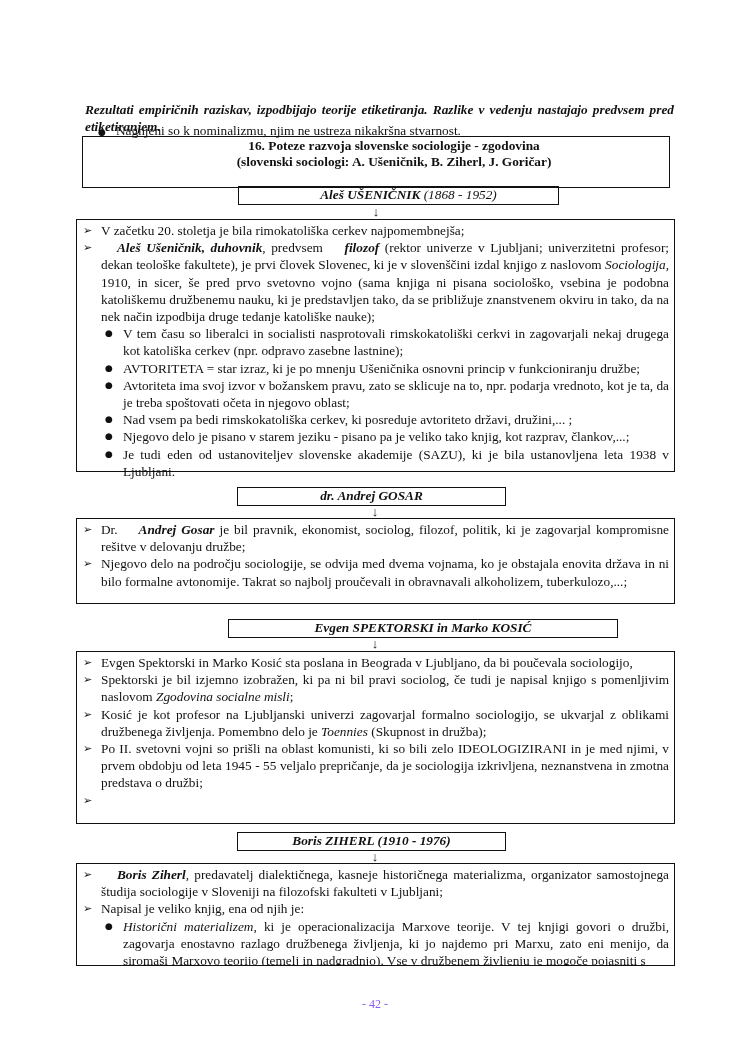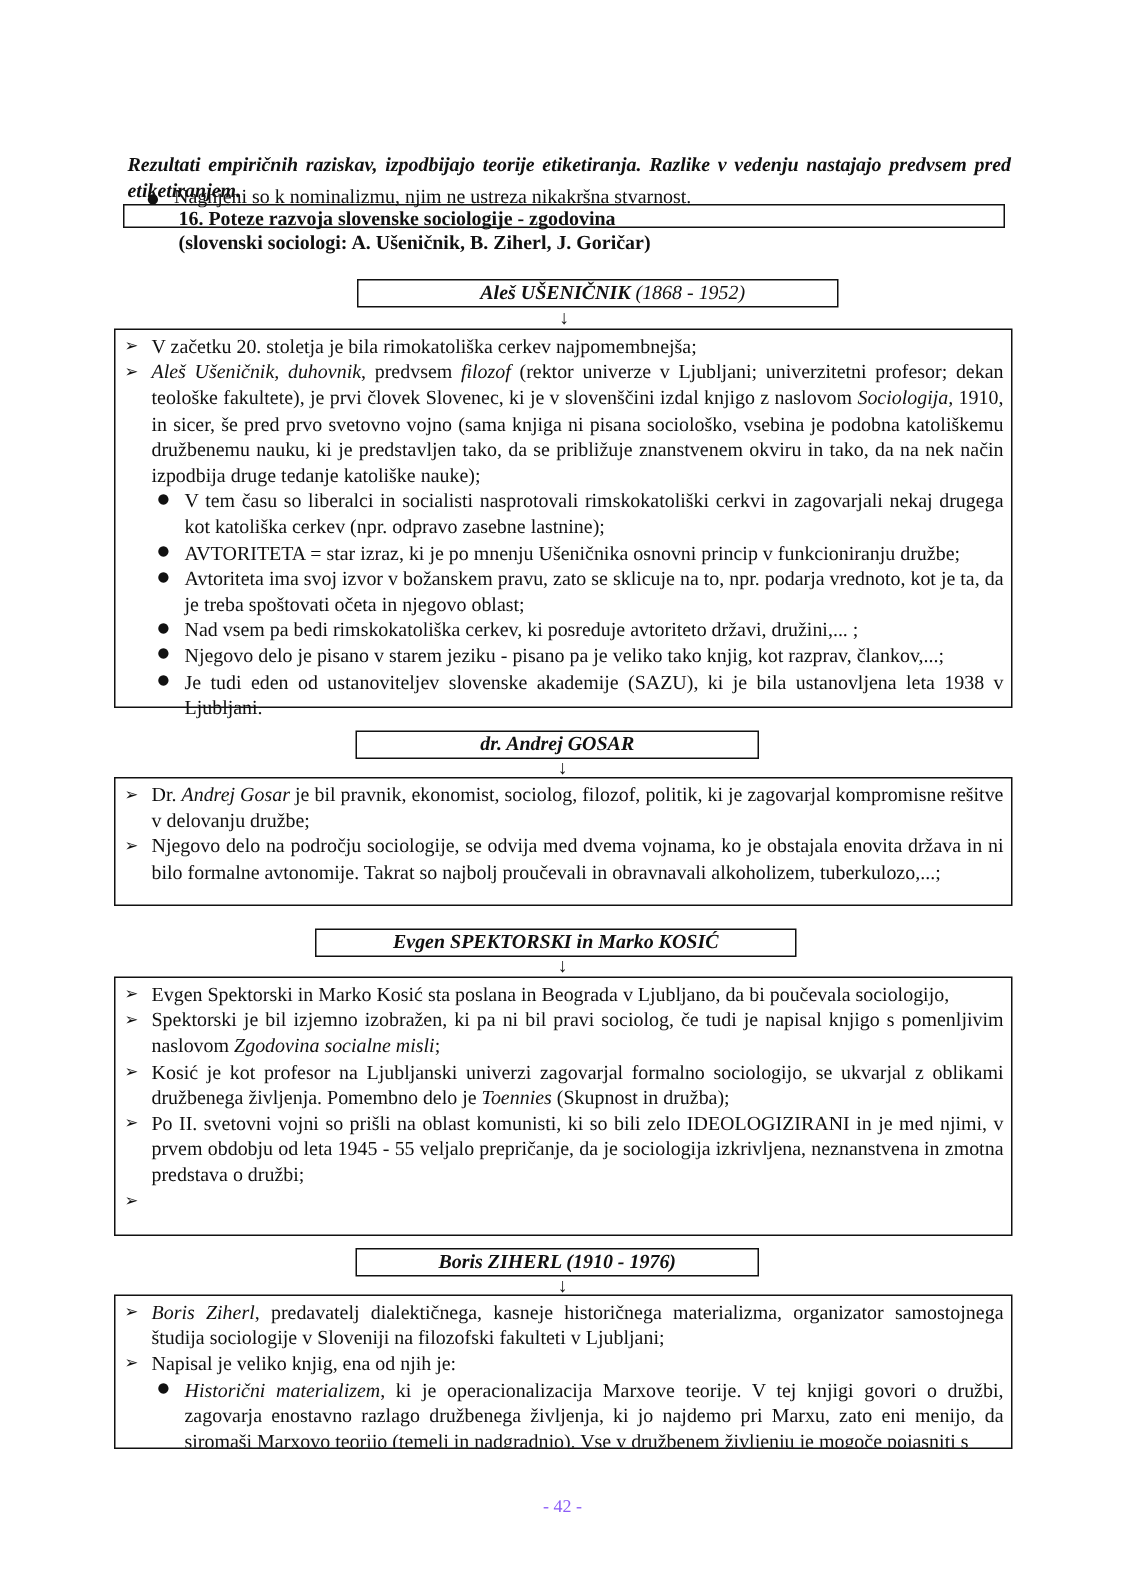--- a/index.html
+++ b/index.html
@@ -1,27 +1,27 @@
 <!DOCTYPE html>
 <html><head>
 <meta charset="utf-8">
 <style>
   html, body { margin: 0; padding: 0; background: #ffffff; }
   body { width: 750px; height: 1061px; position: relative; overflow: hidden;
          font-family: "Liberation Serif", serif; color: #111; font-size: 13.3px; line-height: 17.2px; }
   .abs { position: absolute; }
   .i { font-style: italic; }
-  .bi { font-weight: normal; font-style: italic; }
+  .bi { font-weight: bold; font-style: italic; margin-left: 16px; }
 
   .top-bullet { left: 98px; top: 82px; width: 590px; margin-top: 40px; }
   .top-bullet .dot { display: inline-block; width: 18px; }
   .conclusion { left: 85px; top: 101px; width: 589px; font-weight: bold; font-style: italic; text-align: justify; text-align-last: left; }
 
-  .title-box { left: 82px; top: 136px; width: 588px; height: 16px; border: 1.5px solid #111; box-sizing: border-box;
-               text-align: left; font-weight: bold; line-height: 16px; padding-top: 1px; padding-left: 36px; }
+  .title-box { left: 82px; top: 136px; width: 588px; height: 52px; border: 1.5px solid #111; box-sizing: border-box;
+               text-align: center; font-weight: bold; line-height: 16px; padding-top: 1px; padding-left: 36px; }
 
   .head-box { border: 1.5px solid #111; box-sizing: border-box; text-align: center; height: 19px; line-height: 16px; font-weight: bold; font-style: italic; }
   .head-box .norm { font-weight: normal; }
   .arrow { width: 20px; text-align: center; font-size: 13px; line-height: 12px; }
 
   .content-box { left: 76px; width: 599px; border: 1.5px solid #111; box-sizing: border-box; padding: 2px 5px 2px 4px; }
   .item { position: relative; padding-left: 20px; text-align: justify; }
   .item .mk { position: absolute; left: 2px; top: 0; font-size: 11px; font-family: "DejaVu Sans", sans-serif; }
   .sub { position: relative; padding-left: 42px; text-align: justify; }
   .sub .mk { position: absolute; left: 24px; top: 0; font-family: "DejaVu Sans", sans-serif; font-size: 9px; }
@@ -73,21 +73,21 @@
   <div class="item">
     <span class="mk">➢</span>
     <span>Dr. </span><span class="bi">Andrej Gosar</span><span> je bil pravnik, ekonomist, sociolog, filozof, politik, ki je zagovarjal kompromisne rešitve v delovanju družbe;</span>
   </div>
   <div class="item">
     <span class="mk">➢</span>
     <span>Njegovo delo na področju sociologije, se odvija med dvema vojnama, ko je obstajala enovita država in ni bilo formalne avtonomije. Takrat so najbolj proučevali in obravnavali alkoholizem, tuberkulozo,...;</span>
   </div>
 </div>
 
-<div class="abs head-box" style="left:210px; top:619px; width:321px;">
+<div class="abs head-box" style="left:228px; top:619px; width:390px;">
   <span>Evgen SPEKTORSKI in Marko KOSIĆ</span>
 </div>
 <div class="abs arrow" style="left:365px; top:638px;">↓</div>
 
 <div class="abs content-box" style="top:651px; height:173px;">
   <div class="item">
     <span class="mk">➢</span>
     <span>Evgen Spektorski in Marko Kosić sta poslana in Beograda v Ljubljano, da bi poučevala sociologijo,</span>
   </div>
   <div class="item">

